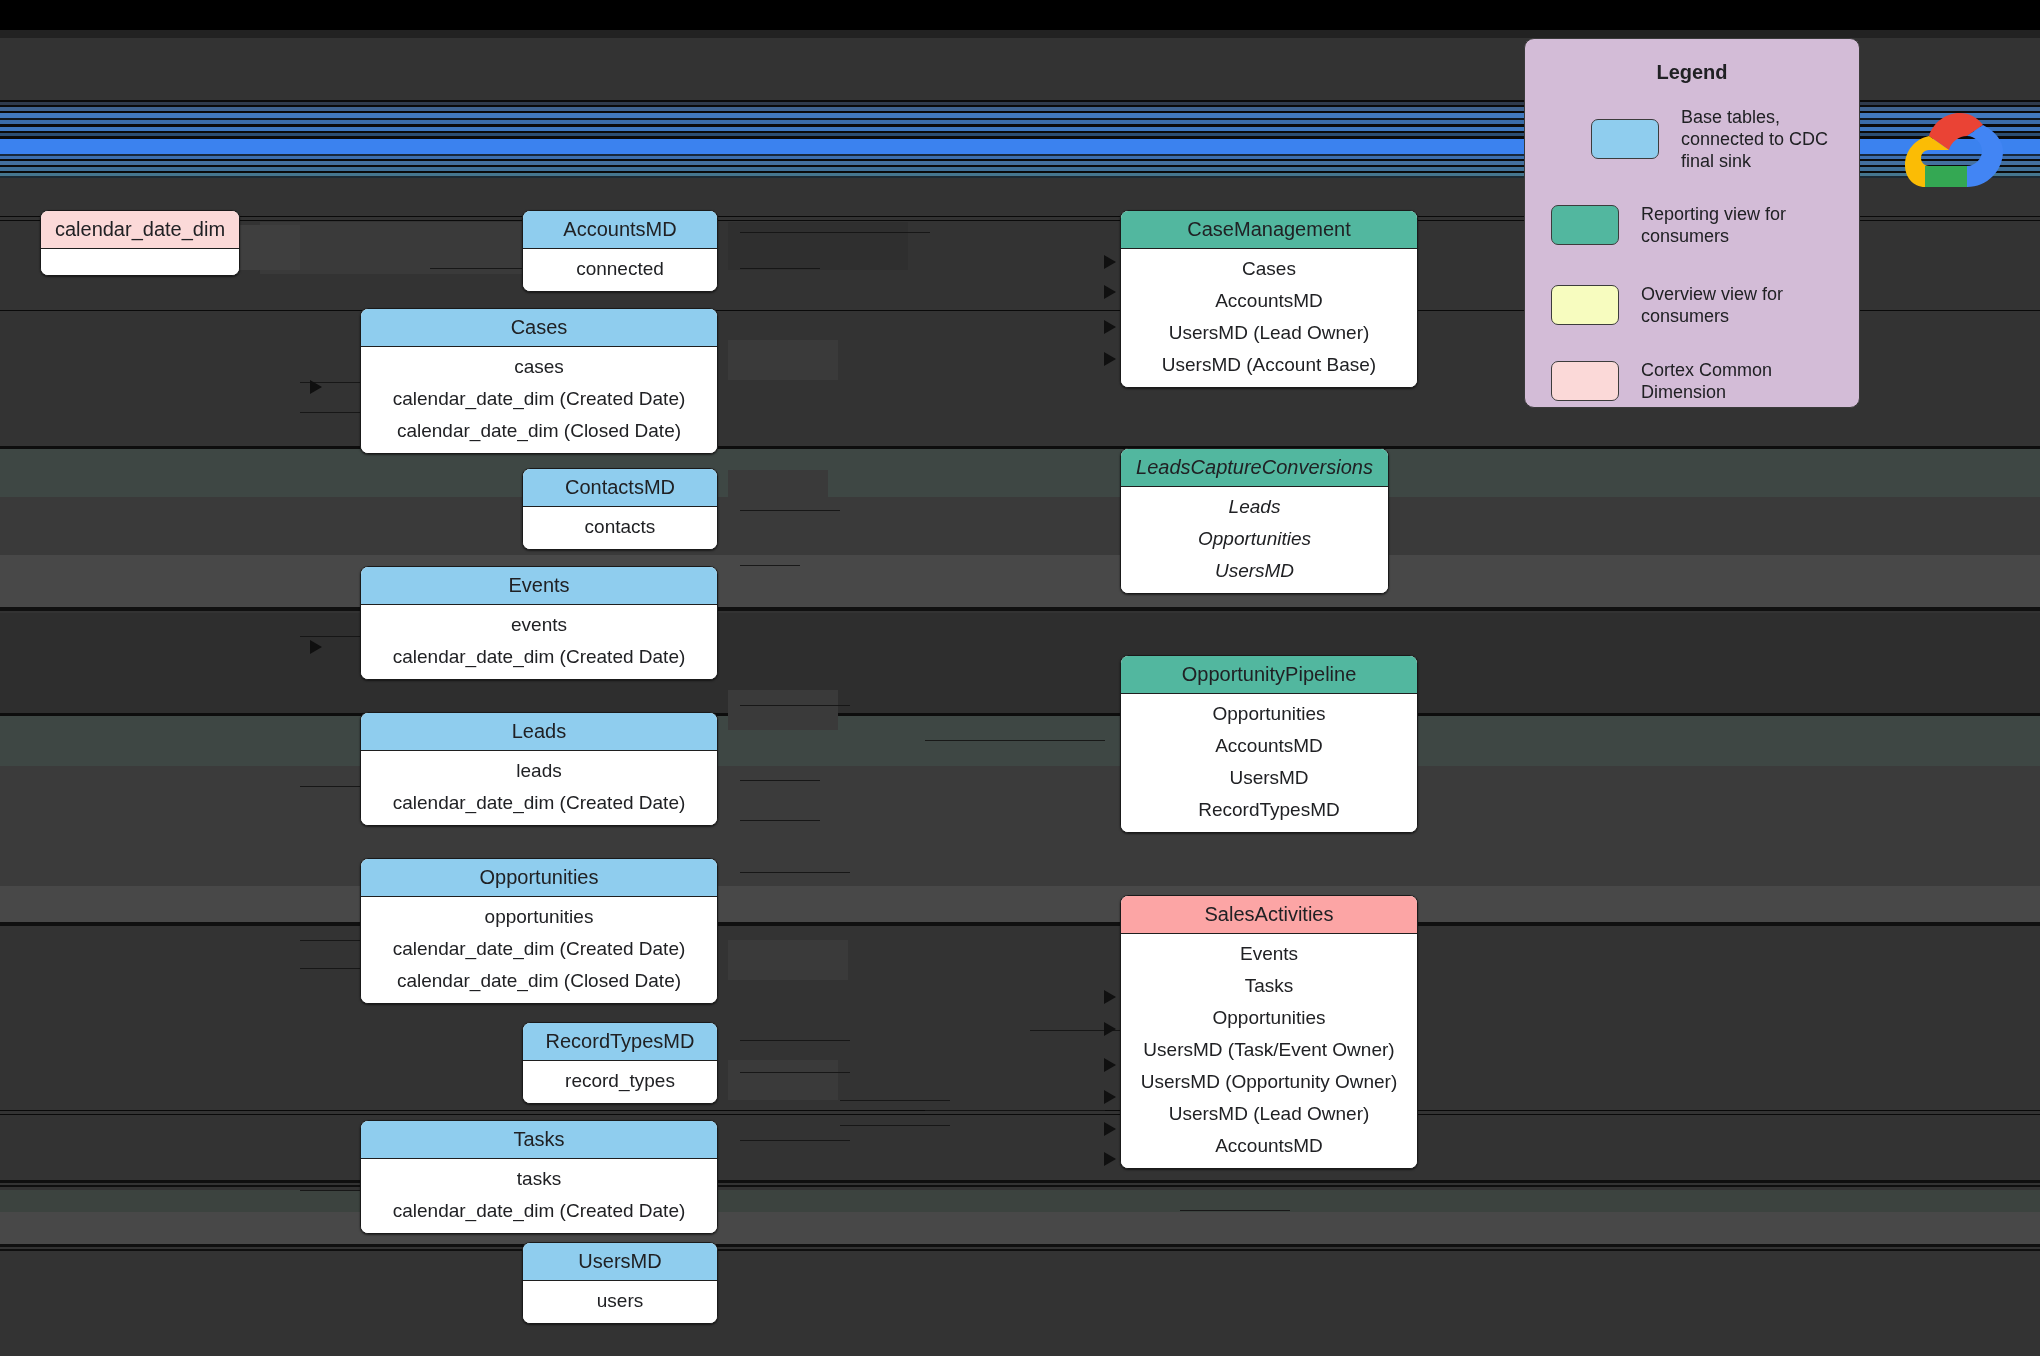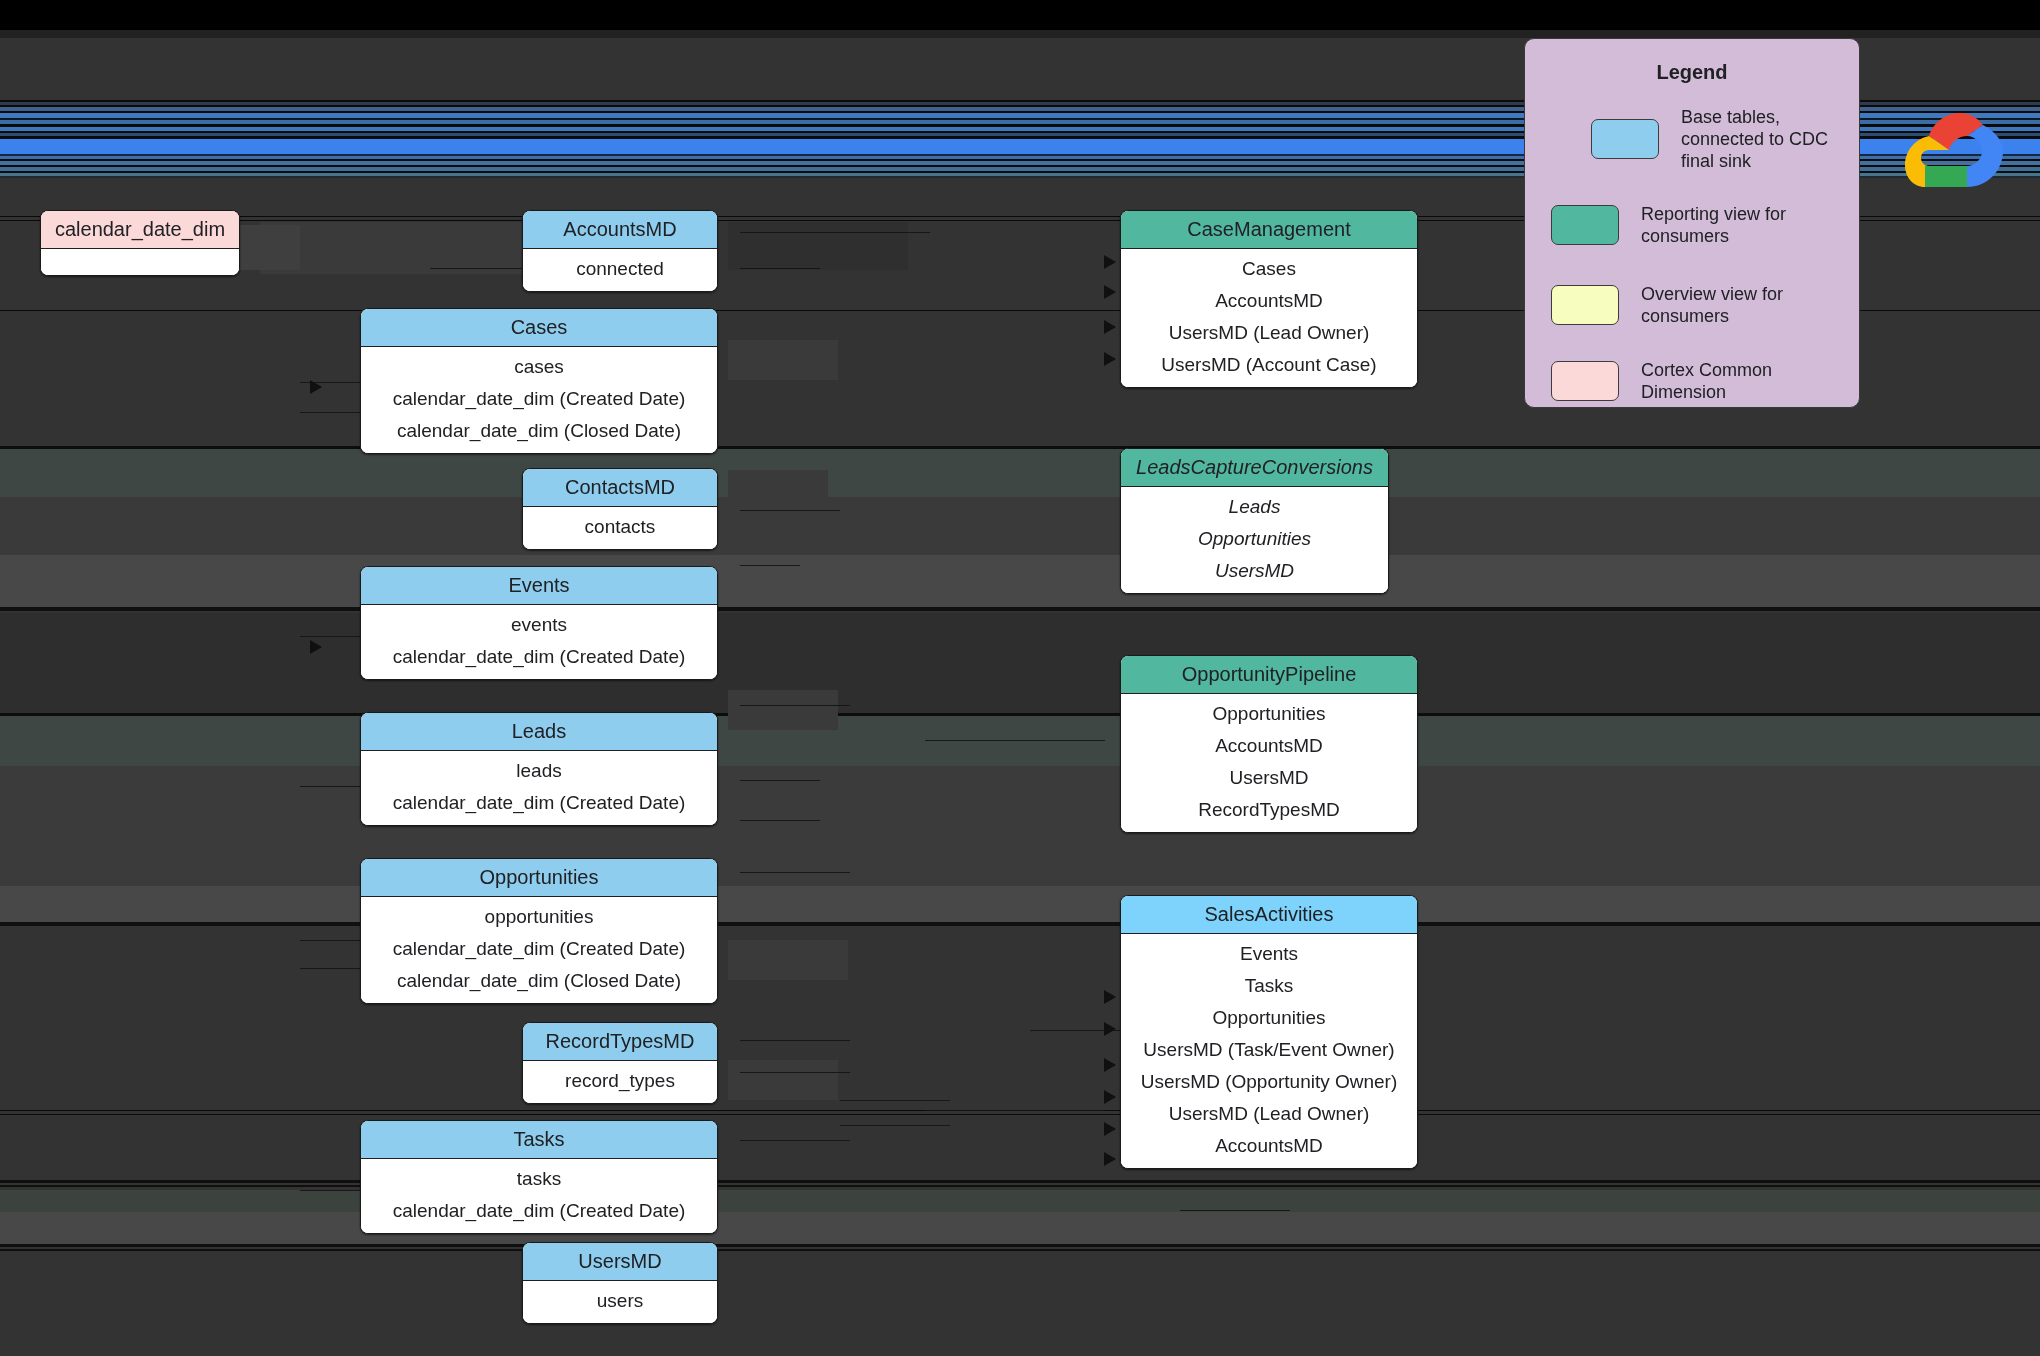--- a/index.html
+++ b/index.html
@@ -319,21 +319,21 @@
       <div class="node-row">users</div>
     </div>
   </div>
 
   <div class="node" style="left:1120px;top:210px;width:298px;">
     <div class="node-title" style="background:#52b79f;">CaseManagement</div>
     <div class="node-body">
       <div class="node-row">Cases</div>
       <div class="node-row">AccountsMD</div>
       <div class="node-row">UsersMD (Lead Owner)</div>
-      <div class="node-row">UsersMD (Account Case)</div>
+      <div class="node-row">UsersMD (Account Base)</div>
     </div>
   </div>
 
   <div class="node" style="left:1120px;top:448px;width:269px;font-style:italic;">
     <div class="node-title" style="background:#52b79f;">LeadsCaptureConversions</div>
     <div class="node-body">
       <div class="node-row">Leads</div>
       <div class="node-row">Opportunities</div>
       <div class="node-row">UsersMD</div>
     </div>
@@ -343,21 +343,21 @@
     <div class="node-title" style="background:#52b79f;">OpportunityPipeline</div>
     <div class="node-body">
       <div class="node-row">Opportunities</div>
       <div class="node-row">AccountsMD</div>
       <div class="node-row">UsersMD</div>
       <div class="node-row">RecordTypesMD</div>
     </div>
   </div>
 
   <div class="node" style="left:1120px;top:895px;width:298px;">
-    <div class="node-title" style="background:#7dd3fc;">SalesActivities</div>
+    <div class="node-title" style="background:#fca5a5;">SalesActivities</div>
     <div class="node-body">
       <div class="node-row">Events</div>
       <div class="node-row">Tasks</div>
       <div class="node-row">Opportunities</div>
       <div class="node-row">UsersMD (Task/Event Owner)</div>
       <div class="node-row">UsersMD (Opportunity Owner)</div>
       <div class="node-row">UsersMD (Lead Owner)</div>
       <div class="node-row">AccountsMD</div>
     </div>
   </div>

